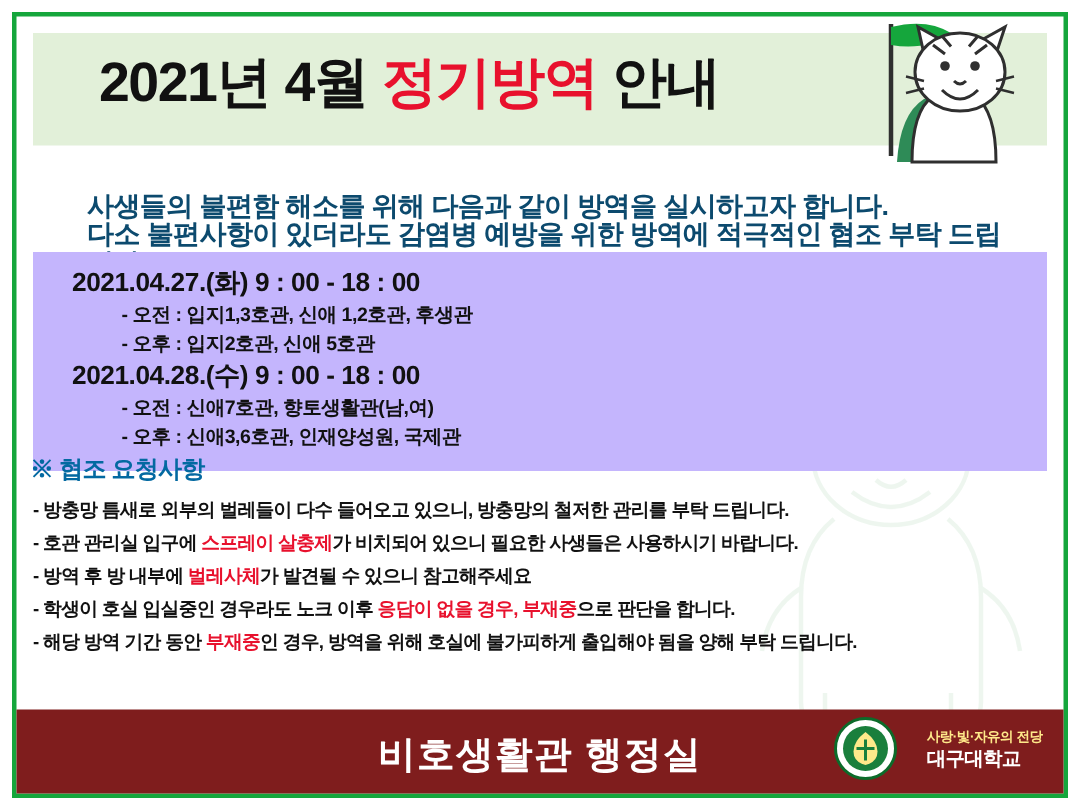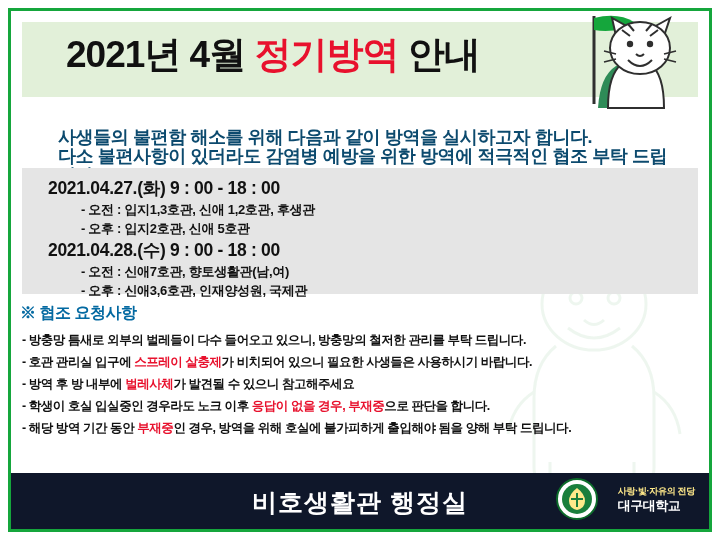--- a/index.html
+++ b/index.html
@@ -83,22 +83,22 @@
     color: #0c4a6e;
     line-height: 19px;
     letter-spacing: -0.4px;
   }
   
   .schedule {
     position: absolute;
     left: 22px;
     top: 168px;
     width: 676px;
-    height: 126px;
-    background: #e5e5e5;
+    height: 146px;
+    background: #c4b5fd;
     box-sizing: border-box;
     padding: 8px 0 0 26px;
   }
   .sched-date {
     font-size: 17.5px;
     font-weight: bold;
     color: #111111;
     letter-spacing: -0.3px;
     line-height: 24px;
   }
@@ -139,21 +139,21 @@
   .req-list .hl {
     color: #e8112d;
   }
   
   .footer {
     position: absolute;
     left: 11px;
     bottom: 11px;
     width: 698px;
     height: 56px;
-    background: #0f172a;
+    background: #7f1d1d;
     box-sizing: border-box;
     text-decoration: underline;
   }
   .footer-text {
     position: absolute;
     left: 0;
     right: 0;
     top: 13px;
     text-align: center;
     font-size: 25px;

